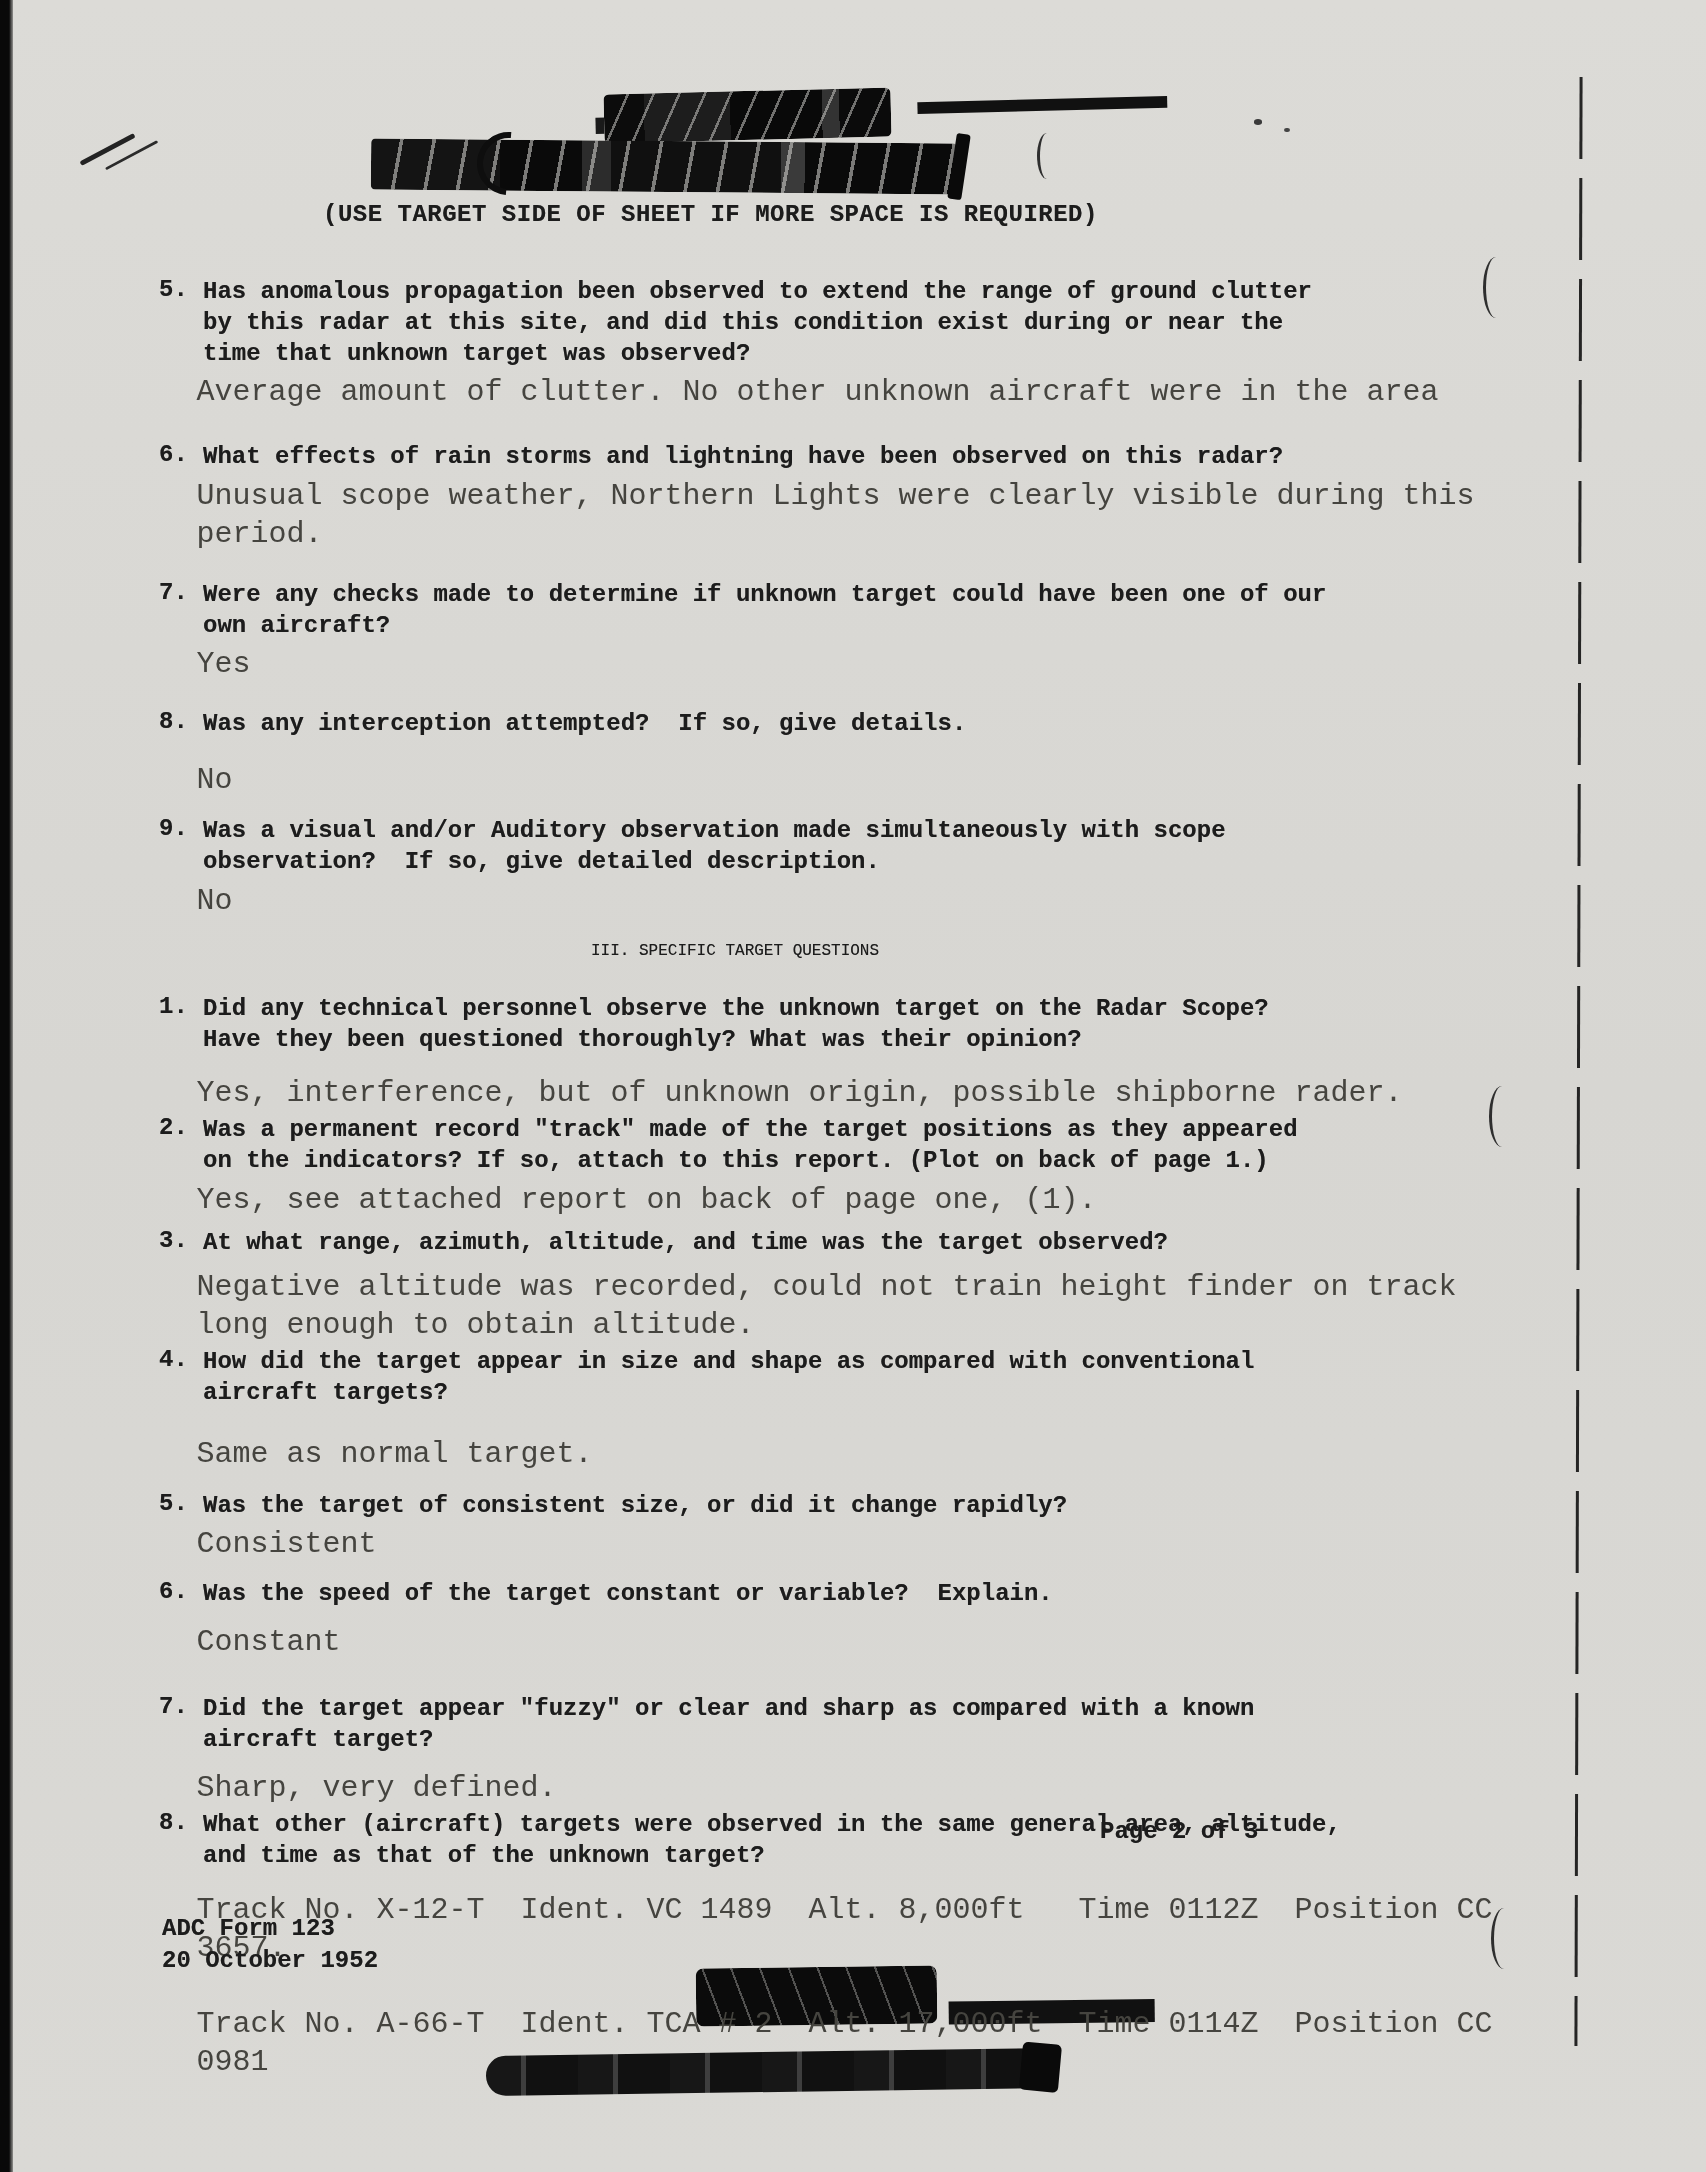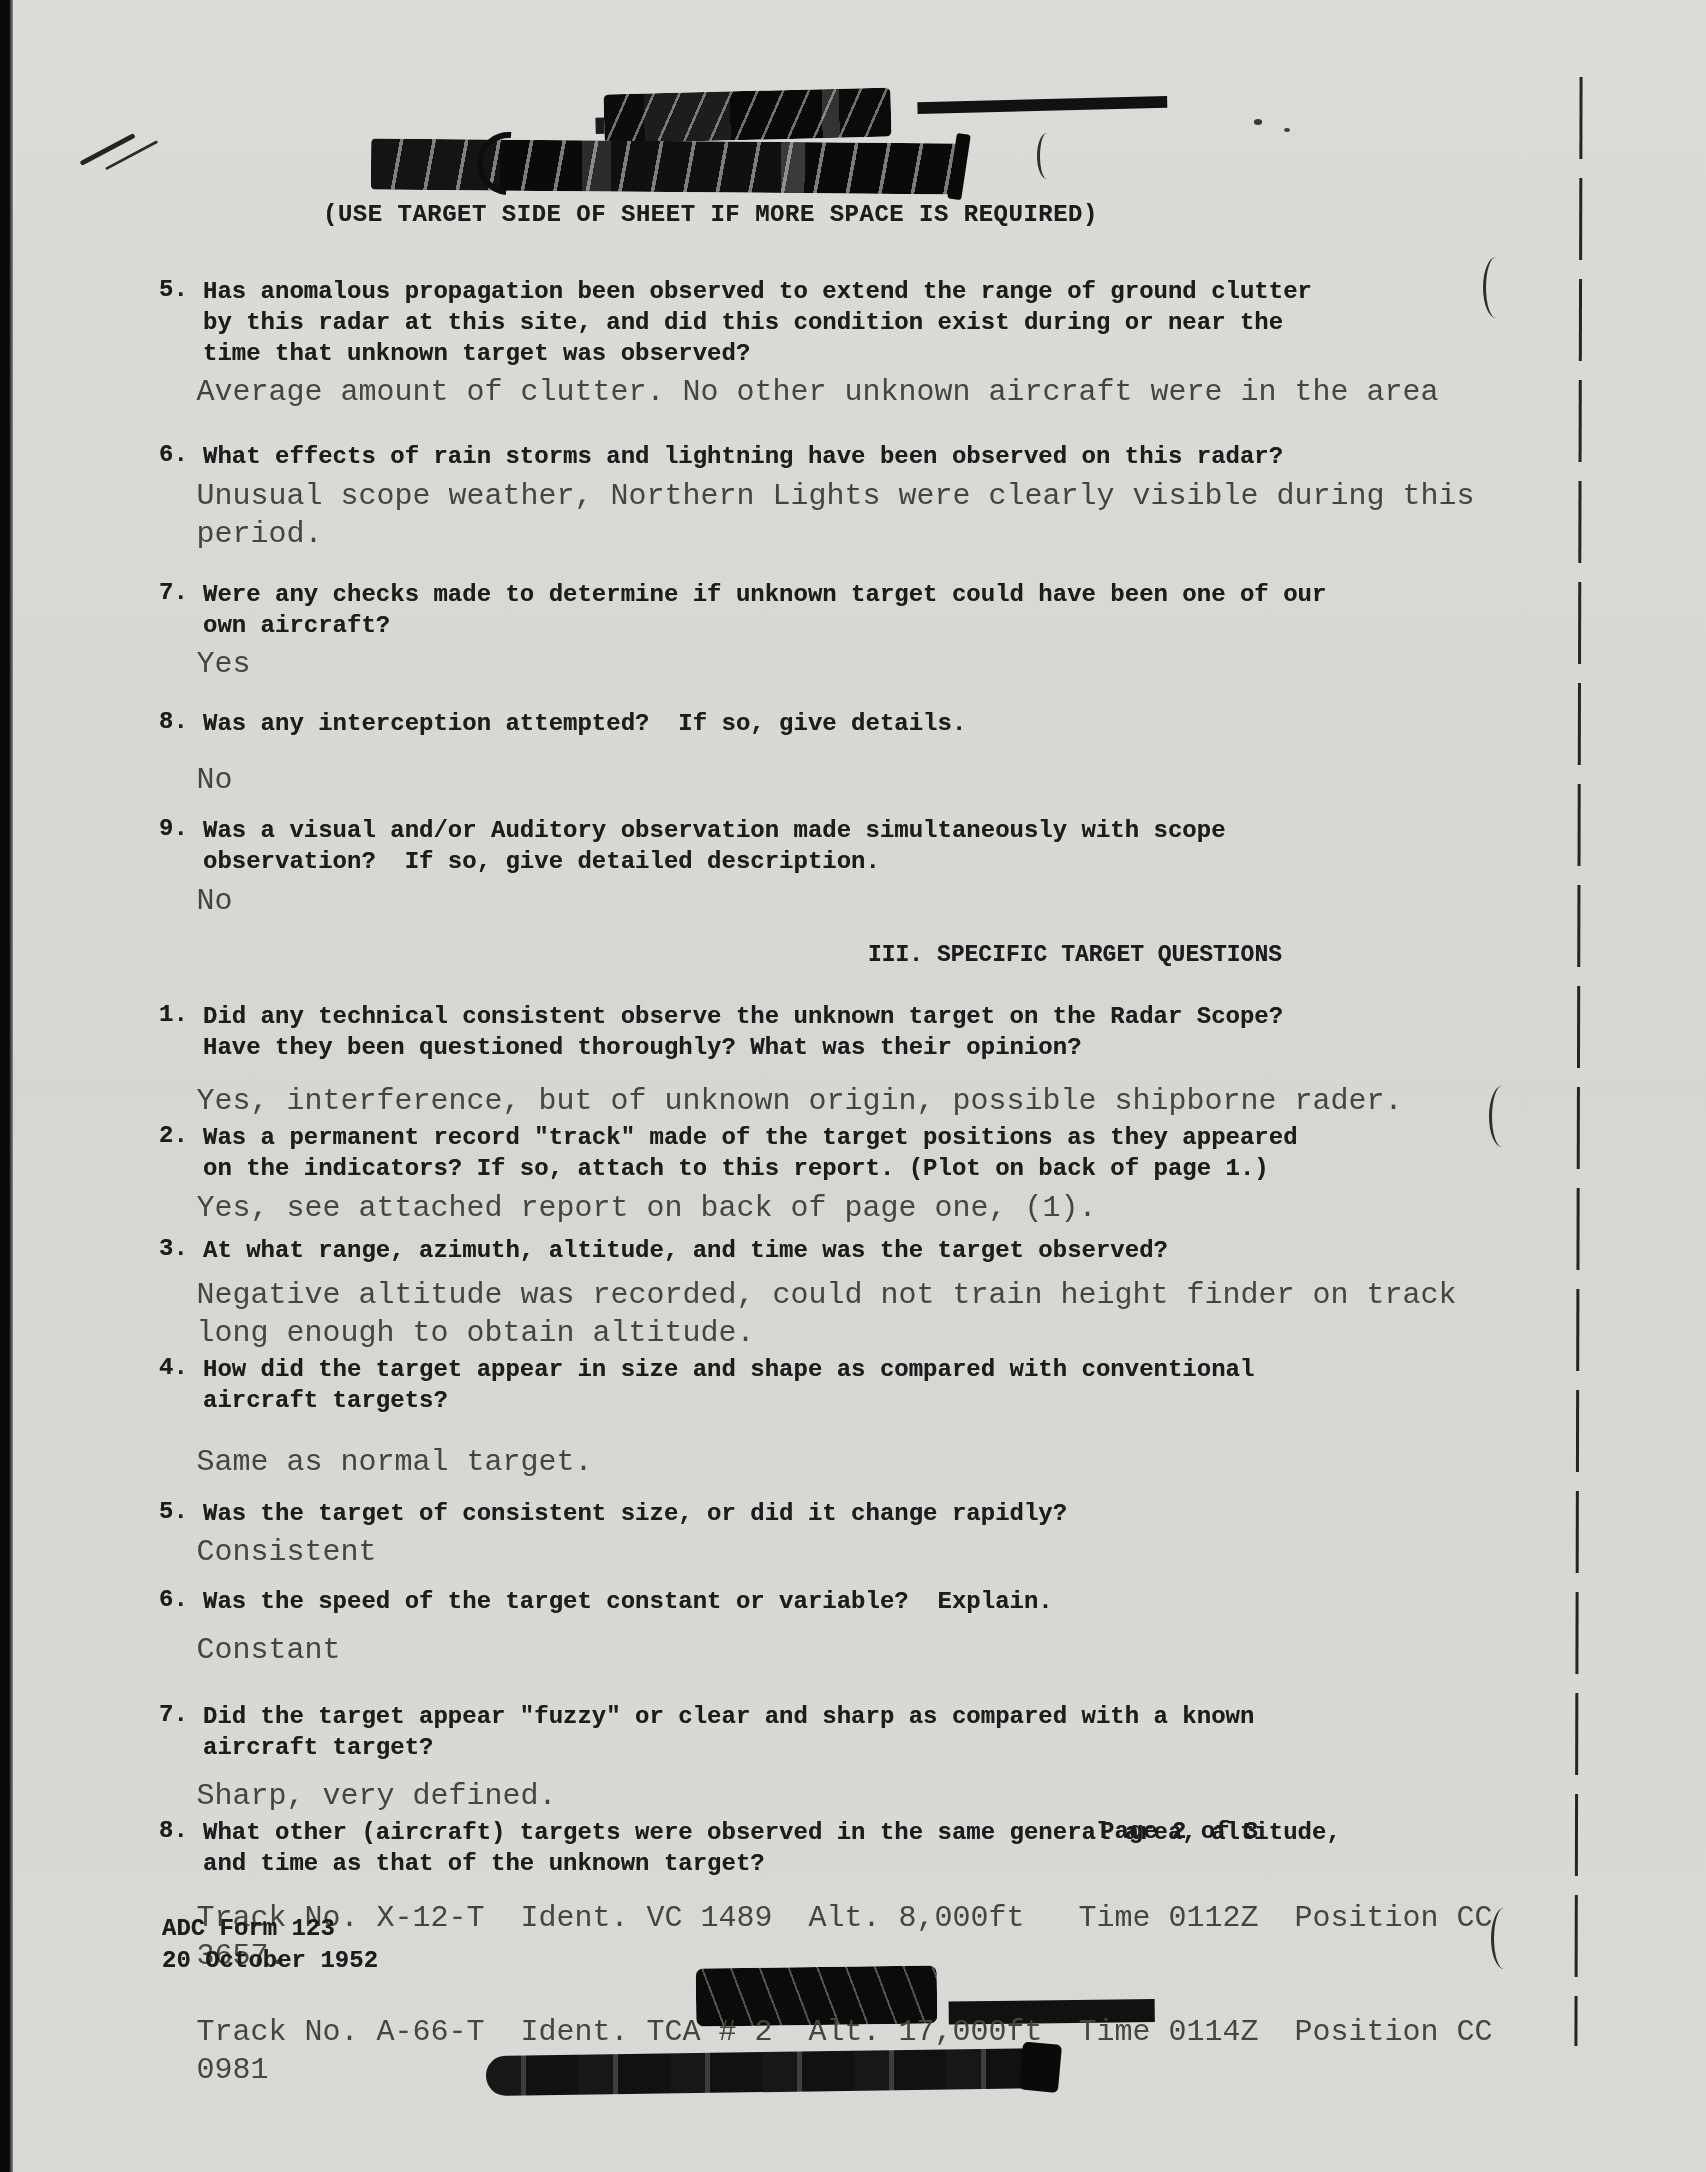--- a/index.html
+++ b/index.html
@@ -99,22 +99,22 @@
     font-weight:700; font-size:24px; line-height:31px;
     color:var(--ink-q,#1c1c1c); white-space:pre-wrap;
     text-shadow:0 0 0.5px rgba(20,20,20,.5);
   }
   .atext {
     font-size:30px; line-height:38px;
     color:var(--ink-a,#45443f); white-space:pre-wrap;
     margin-top:4.4px; margin-left:-6.6px;
   }
   .section-title {
-    margin-left:432px; font-weight:700; font-size:23px;
-    color:var(--ink-q,#1c1c1c); text-shadow:0 0 0.5px rgba(20,20,20,.5);text-align:center;
+    margin-left:432px; font-weight:400; font-size:16px;
+    color:var(--ink-q,#1c1c1c); text-shadow:0 0 0.5px rgba(20,20,20,.5);
   }
   .footer-form {
     position:absolute; left:162px; top:1913px;
     font-weight:700; font-size:24px; line-height:32px;
     color:var(--ink-q,#1c1c1c); white-space:pre-wrap;
     text-shadow:0 0 0.5px rgba(20,20,20,.5);
   }
   .footer-page {
     position:absolute; left:1100px; top:1818px;
     font-weight:700; font-size:24px; color:var(--ink-q,#1c1c1c);
@@ -176,21 +176,21 @@
       <span class="qnum">9.</span>
       <div class="qtext">Was a visual and/or Auditory observation made simultaneously with scope
 observation?  If so, give detailed description.</div>
       <div class="atext">No</div>
     </div>
 
     <div class="section-title" style="margin-top:22px">III. SPECIFIC TARGET QUESTIONS</div>
 
     <div class="qa" style="margin-top:33px">
       <span class="qnum">1.</span>
-      <div class="qtext">Did any technical consistent observe the unknown target on the Radar Scope?
+      <div class="qtext">Did any technical personnel observe the unknown target on the Radar Scope?
 Have they been questioned thoroughly? What was their opinion?</div>
       <div class="atext" style="margin-top:19px">Yes, interference, but of unknown origin, possible shipborne rader.</div>
     </div>
 
     <div class="qa" style="margin-top:2.7px">
       <span class="qnum">2.</span>
       <div class="qtext">Was a permanent record "track" made of the target positions as they appeared
 on the indicators? If so, attach to this report. (Plot on back of page 1.)</div>
       <div class="atext">Yes, see attached report on back of page one, (1).</div>
     </div>

